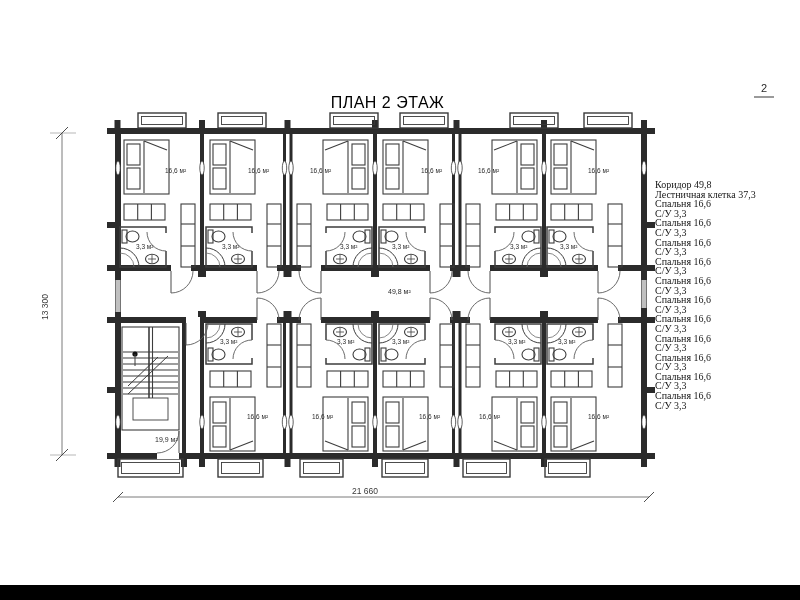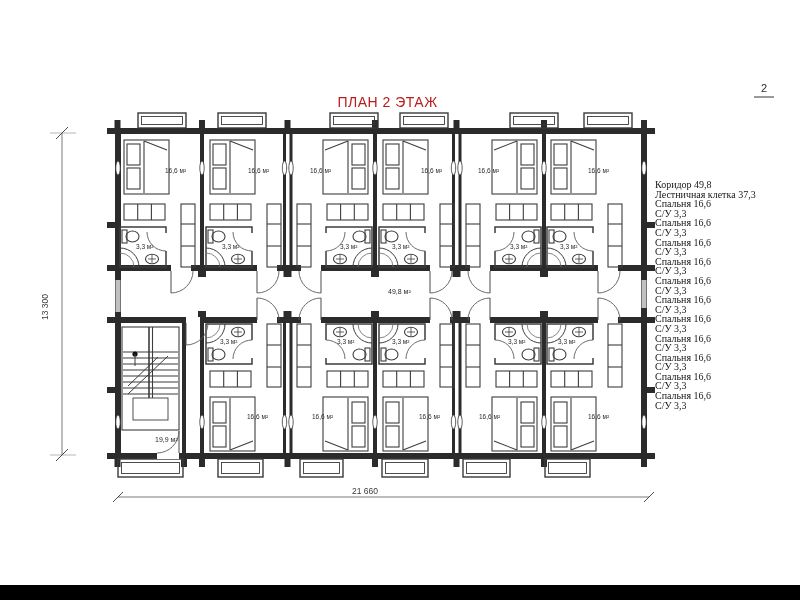--- a/index.html
+++ b/index.html
@@ -1,20 +1,20 @@
 <!DOCTYPE html>
 <html><head>
 <meta charset="utf-8">
 <style>
   html,body{margin:0;padding:0;background:#fff;}
   #stage{position:relative;width:800px;height:600px;background:#ffffff;overflow:hidden;
          font-family:"Liberation Sans", sans-serif;color:#1a1a1a;}
   #planSvg{position:absolute;left:0;top:0;width:800px;height:600px;}
   .abs{position:absolute;white-space:nowrap;}
-  .title{font-size:14px;letter-spacing:0.5px;color:#b91c1c;}
+  .title{font-size:16px;letter-spacing:0.5px;color:#000000;}
   .pagenum{font-size:11px;color:#2a2a2a;text-align:center;width:20px;
            border-bottom:2px solid #9a9a9a;padding-bottom:2px;}
   .legend{font-size:10px;line-height:9.6px;color:#161616;font-family:Liberation Serif, serif;}
   .legend-line{height:9.6px;}
   .room-label{font-size:6.5px;color:#2b2b2b;}
   .room-label-lg{font-size:7px;color:#2b2b2b;}
   .dim{font-size:8.5px;color:#3a3a3a;}
   .dim-v{transform:rotate(-90deg);transform-origin:left bottom;}
   .footer-bar{position:absolute;left:0;top:585px;width:800px;height:15px;background:#000;}
 </style>

